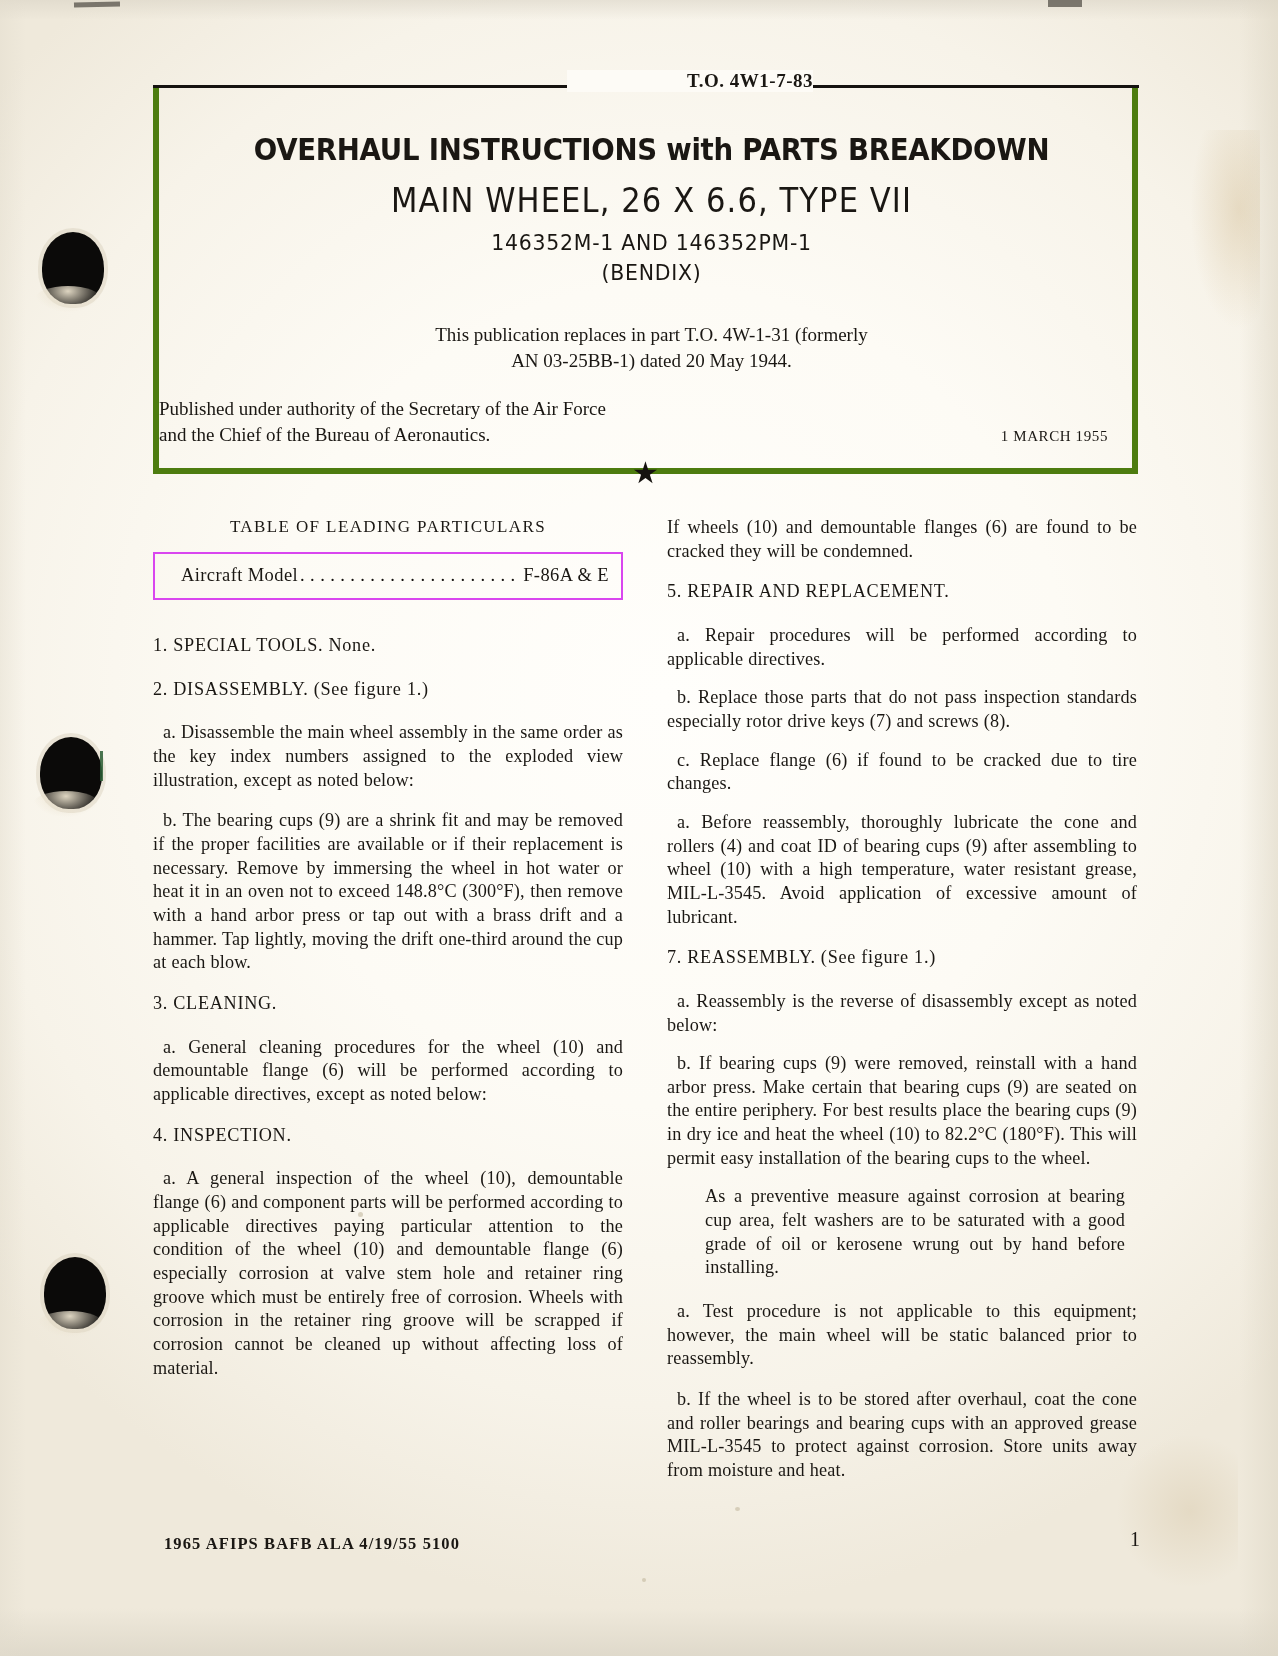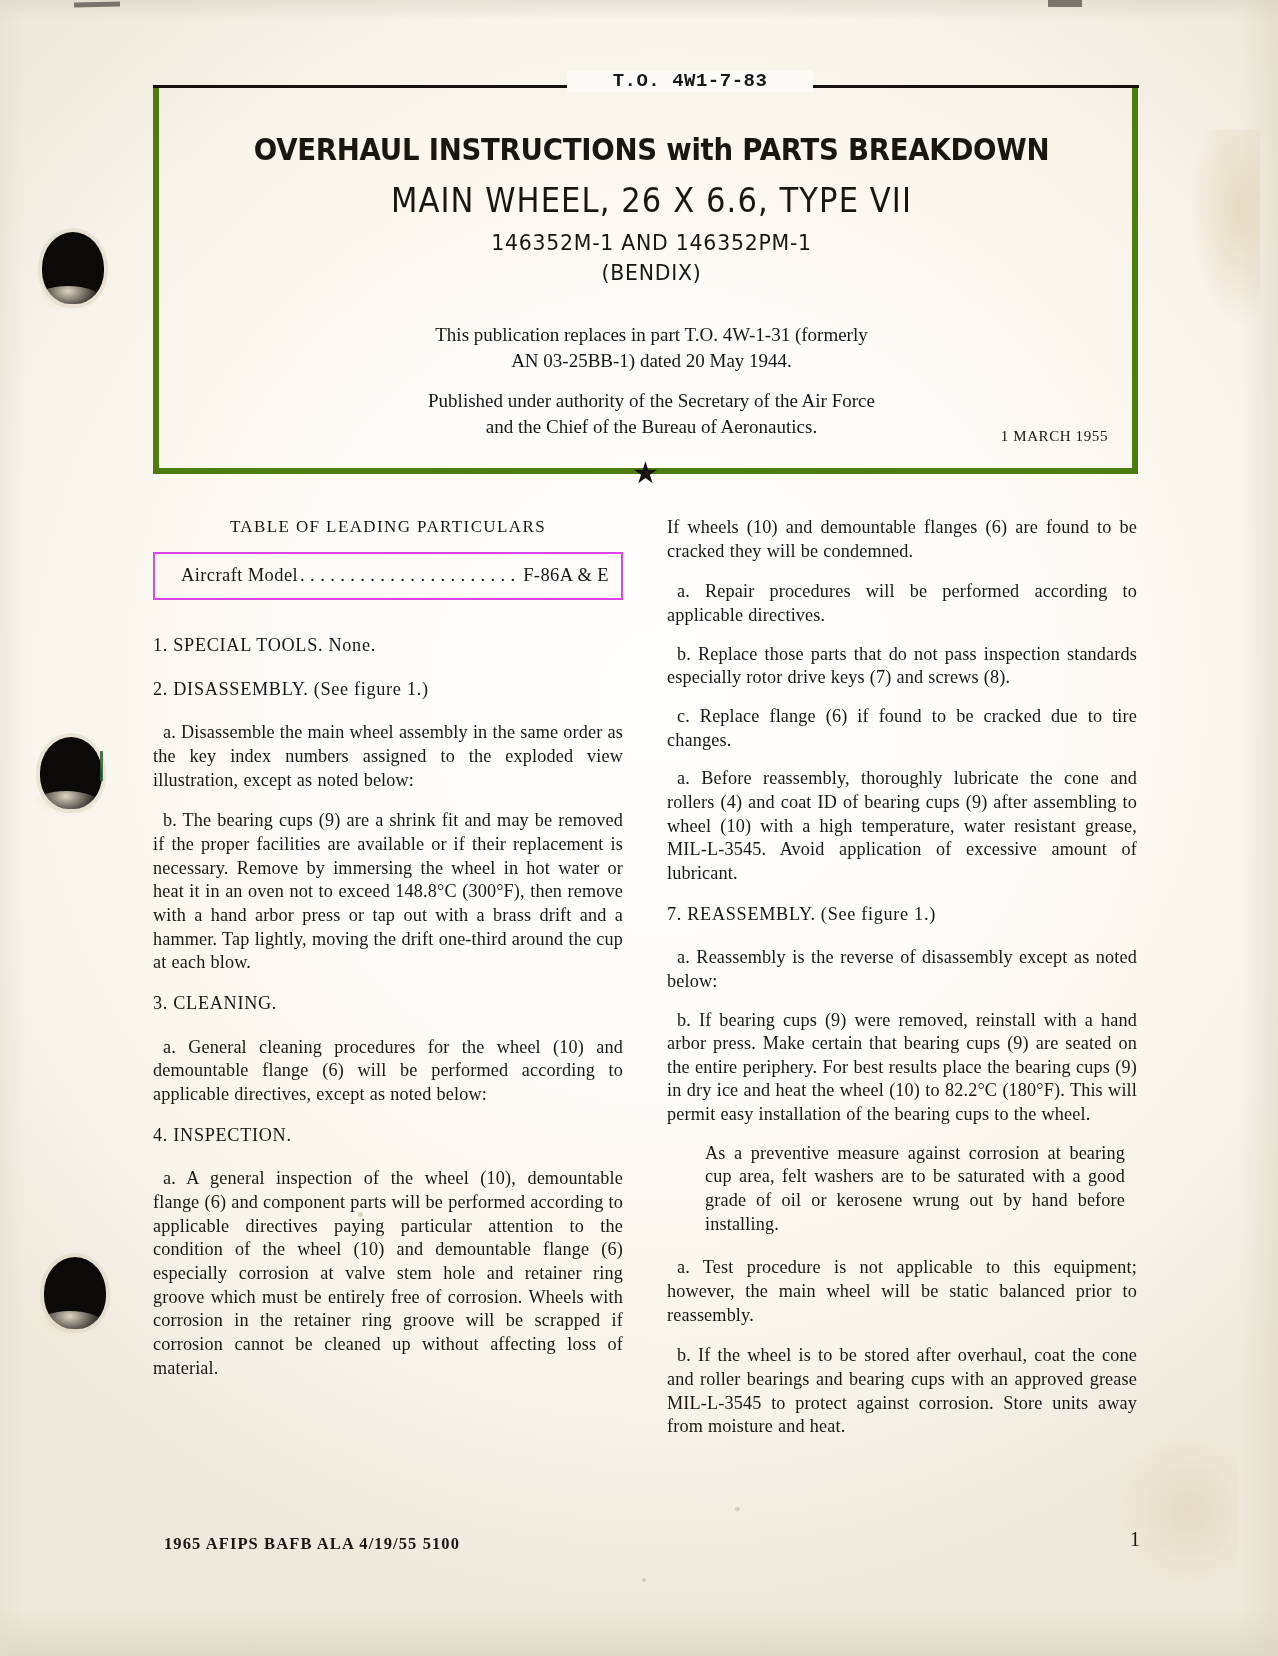--- a/index.html
+++ b/index.html
@@ -103,22 +103,22 @@
     position: absolute;
     top: 85px;
     height: 3px;
     background: #15120f;
   }
   .to-rule-left { left: 3px; width: 414px; }
   .to-rule-right { left: 663px; width: 326px; }
   .to-number {
     position: absolute;
     left: 417px; top: 70px; width: 246px;
-    text-align: center;
-    font-family: Liberation Mono, monospace;
+    text-align: right;
+    font-family: Liberation Serif, serif;
     font-size: 19px;
     font-weight: 600;
     letter-spacing: .5px;
     background: #fdfbf6;
   }
 
   .title-main {
     position: absolute;
     left: 0; top: 44px; width: 985px;
     text-align: center;
@@ -159,22 +159,21 @@
 
   .replaces {
     position: absolute;
     left: 0; top: 234px; width: 985px;
     text-align: center;
     font-size: 19px;
     line-height: 1.35;
   }
   .authority {
     position: absolute;
-    left: 0; top: 300px; width: 985px;
-    text-align: center;
+    left: 0; top: 308px; width: 985px;
     font-size: 19px;
     line-height: 1.35;
   }
   .pubdate {
     position: absolute;
     right: 24px; top: 340px;
     font-size: 15px;
     letter-spacing: .6px;
     text-align: right;
   }
@@ -350,20 +349,21 @@
     <p class="para">a. General cleaning procedures for the wheel (10) and demountable flange (6) will be performed according to applicable directives, except as noted below:</p>
 
     <div class="sec">4. INSPECTION.</div>
     <p class="para">a. A general inspection of the wheel (10), demountable flange (6) and component parts will be performed according to applicable directives paying particular attention to the condition of the wheel (10) and demountable flange (6) especially corrosion at valve stem hole and retainer ring groove which must be entirely free of corrosion.  Wheels with corrosion in the retainer ring groove will be scrapped if corrosion cannot be cleaned up without affecting loss of material.</p>
   </div>
 
   <div class="col col-right">
 
     <p class="para plain">If wheels (10) and demountable flanges (6) are found to be cracked they will be condemned.</p>
 
+    <div class="sec">5. REPAIR AND REPLACEMENT.</div>
     <p class="para tight">a. Repair procedures will be performed according to applicable directives.</p>
     <p class="para tight">b. Replace those parts that do not pass inspection standards especially rotor drive keys (7) and screws (8).</p>
     <p class="para tight">c. Replace flange (6) if found to be cracked due to tire changes.</p>
 
     <p class="para">a. Before reassembly, thoroughly lubricate the cone and rollers (4) and coat ID of bearing cups (9) after assembling to wheel (10) with a high temperature, water resistant grease, MIL-L-3545.  Avoid application of excessive amount of lubricant.</p>
 
     <div class="sec">7. REASSEMBLY.  (See figure 1.)</div>
     <p class="para tight">a. Reassembly is the reverse of disassembly except as noted below:</p>
     <p class="para tight">b. If bearing cups (9) were removed, reinstall with a hand arbor press.  Make certain that bearing cups (9) are seated on the entire periphery.  For best results place the bearing cups (9) in dry ice and heat the wheel (10) to 82.2°C (180°F).  This will permit easy installation of the bearing cups to the wheel.</p>
 

